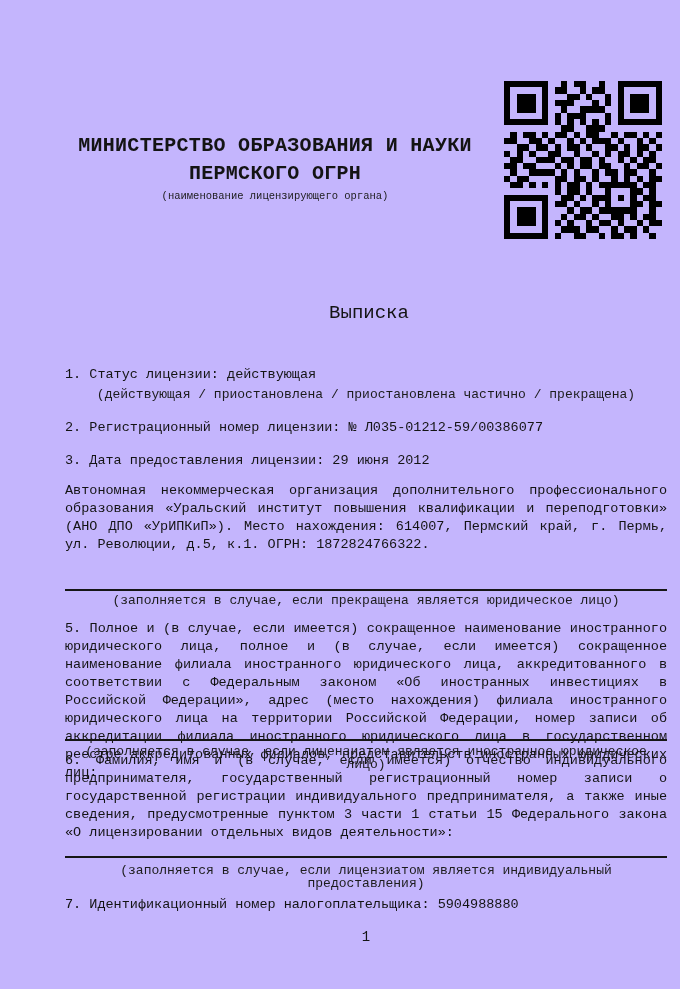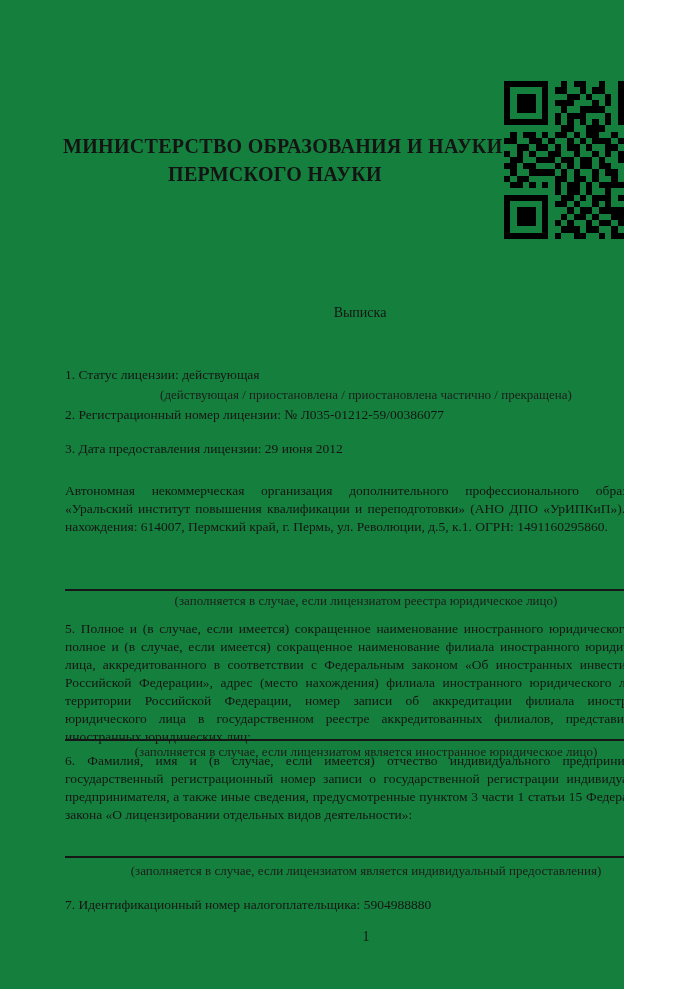--- a/index.html
+++ b/index.html
@@ -1,21 +1,21 @@
 <!DOCTYPE html>
 <html><head>
 <meta charset="utf-8">
 <style>
   html, body { margin: 0; padding: 0; background: #ffffff; }
   .page {
     position: relative;
-    width: 624px;
+    width: 680px;
     height: 989px;
-    background: #15803d;
-    font-family: Liberation Serif, serif;
+    background: #c4b5fd;
+    font-family: Liberation Mono, monospace;
     color: #141414;
     overflow: hidden;
   }
   .abs { position: absolute; }
 
   .header-block {
     left: 63px; top: 132px; width: 424px;
     text-align: center;
   }
   .ministry-line {
@@ -23,22 +23,22 @@
     letter-spacing: 0.3px; white-space: nowrap;
   }
   .header-caption {
     font-size: 10.5px; line-height: 13px; margin-top: 2px; color: #1c1c1c;
   }
 
   .qr-box { left: 504px; top: 81px; width: 158px; height: 158px; }
   .qr-box svg { display: block; width: 158px; height: 158px; }
 
   .doc-title {
-    left: 59px; top: 303px; width: 602px;
-    text-align: center; font-size: 14px; line-height: 20px;
+    left: 68px; top: 303px; width: 602px;
+    text-align: center; font-size: 19px; line-height: 20px;
   }
 
   .para {
     left: 65px; width: 602px;
     font-size: 13.5px; line-height: 18px;
     text-align: justify;
   }
   .para p { margin: 0; }
   .single { text-align: left; }
 
@@ -56,21 +56,22 @@
     text-align: center; font-size: 14px; line-height: 16px;
   }
 </style>
 </head>
 <body>
 
 <div class="page">
 
   <div class="abs header-block">
     <div class="ministry-line">МИНИСТЕРСТВО ОБРАЗОВАНИЯ И НАУКИ</div>
-    <div class="ministry-line">ПЕРМСКОГО НАУКИ</div>
+    <div class="ministry-line">ПЕРМСКОГО ОГРН</div>
+    <div class="header-caption">(наименование лицензирующего органа)</div>
   </div>
 
   <div class="abs qr-box">
     <svg id="qr-svg" viewBox="0 0 25 25" shape-rendering="crispEdges" fill="#000000">
         <rect x="0" y="0" width="1" height="1"></rect>
         <rect x="1" y="0" width="1" height="1"></rect>
         <rect x="2" y="0" width="1" height="1"></rect>
         <rect x="3" y="0" width="1" height="1"></rect>
         <rect x="4" y="0" width="1" height="1"></rect>
         <rect x="5" y="0" width="1" height="1"></rect>
@@ -405,33 +406,33 @@
 
   <div class="abs doc-title">
     <div>Выписка</div>
   </div>
 
   <div class="abs para single" style="top:366px">
     <p>1. Статус лицензии: действующая</p>
   </div>
   <div class="abs field-note" style="top:388px">(действующая / приостановлена / приостановлена частично / прекращена)</div>
 
-  <div class="abs para single" style="top:406px">
+  <div class="abs para single" style="top:419px">
     <p>2. Регистрационный номер лицензии: № Л035-01212-59/00386077</p>
   </div>
 
-  <div class="abs para single" style="top:440px">
+  <div class="abs para single" style="top:452px">
     <p>3. Дата предоставления лицензии: 29 июня 2012</p>
   </div>
 
   <div class="abs para" style="top:482px">
-    <p>Автономная некоммерческая организация дополнительного профессионального образования «Уральский институт повышения квалификации и переподготовки» (АНО ДПО «УрИПКиП»). Место нахождения: 614007, Пермский край, г. Пермь, ул. Революции, д.5, к.1. ОГРН: 1491160295860.</p>
+    <p>Автономная некоммерческая организация дополнительного профессионального образования «Уральский институт повышения квалификации и переподготовки» (АНО ДПО «УрИПКиП»). Место нахождения: 614007, Пермский край, г. Пермь, ул. Революции, д.5, к.1. ОГРН: 1872824766322.</p>
   </div>
   <div class="abs rule" style="top:589px"></div>
-  <div class="abs field-note" style="top:594px">(заполняется в случае, если лицензиатом реестра юридическое лицо)</div>
+  <div class="abs field-note" style="top:594px">(заполняется в случае, если прекращена является юридическое лицо)</div>
 
   <div class="abs para" style="top:620px">
     <p>5. Полное и (в случае, если имеется) сокращенное наименование иностранного юридического лица, полное и (в случае, если имеется) сокращенное наименование филиала иностранного юридического лица, аккредитованного в соответствии с Федеральным законом «Об иностранных инвестициях в Российской Федерации», адрес (место нахождения) филиала иностранного юридического лица на территории Российской Федерации, номер записи об аккредитации филиала иностранного юридического лица в государственном реестре аккредитованных филиалов, представительств иностранных юридических лиц:</p>
   </div>
   <div class="abs rule" style="top:739px"></div>
   <div class="abs field-note" style="top:745px">(заполняется в случае, если лицензиатом является иностранное юридическое лицо)</div>
 
   <div class="abs para" style="top:752px">
     <p>6. Фамилия, имя и (в случае, если имеется) отчество индивидуального предпринимателя, государственный регистрационный номер записи о государственной регистрации индивидуального предпринимателя, а также иные сведения, предусмотренные пунктом 3 части 1 статьи 15 Федерального закона «О лицензировании отдельных видов деятельности»:</p>
   </div>

